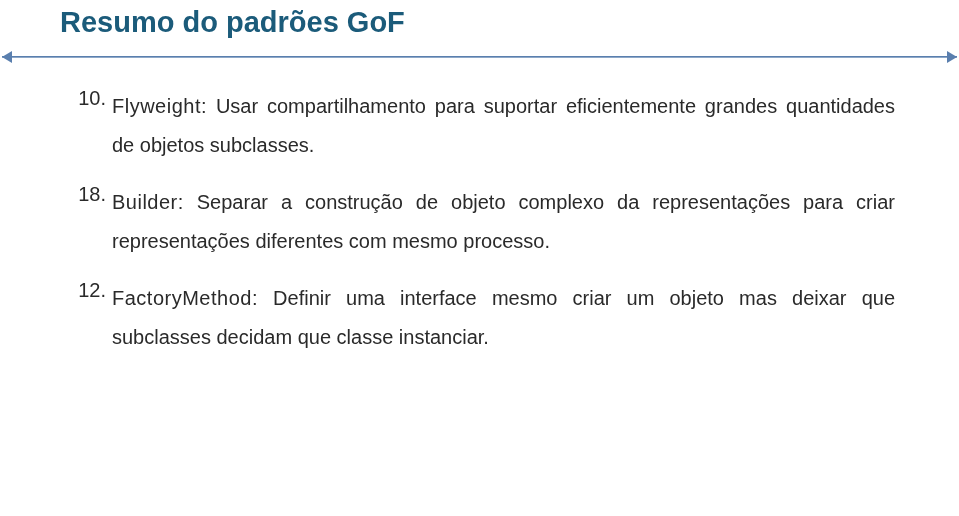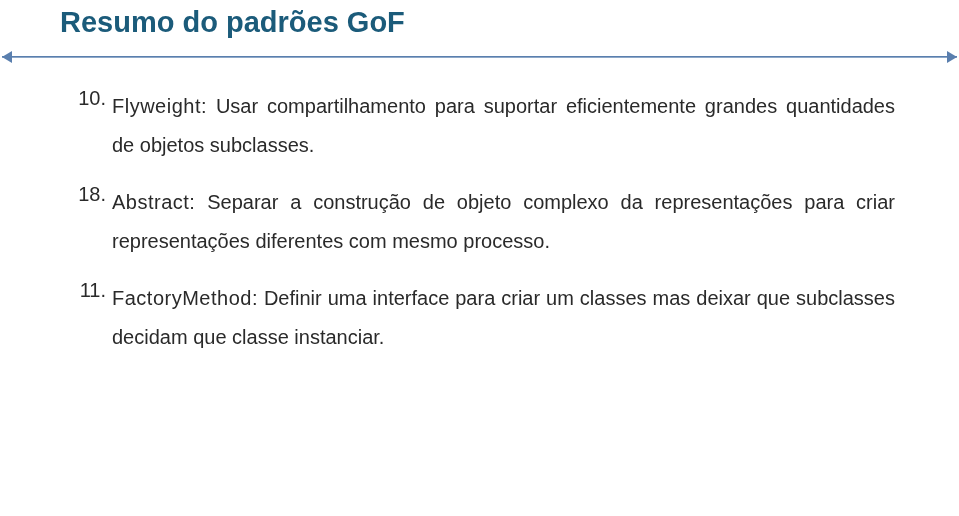--- a/index.html
+++ b/index.html
@@ -27,20 +27,20 @@
     <div class="cap left"></div>
     <div class="cap right"></div>
   </div>
   <ol class="list">
     <li>
       <span class="num">10.</span>
       <span class="txt"><span class="lead">Flyweight:</span><span> Usar compartilhamento para suportar eficientemente grandes quantidades de objetos subclasses.</span></span>
     </li>
     <li>
       <span class="num">18.</span>
-      <span class="txt"><span class="lead">Abstract:</span><span> Separar a construção de objeto complexo da representações para criar representações diferentes com mesmo processo.</span></span>
+      <span class="txt"><span class="lead">Builder:</span><span> Separar a construção de objeto complexo da representações para criar representações diferentes com mesmo processo.</span></span>
     </li>
     <li>
-      <span class="num">11.</span>
-      <span class="txt"><span class="lead">FactoryMethod:</span><span> Definir uma interface para criar um classes mas deixar que subclasses decidam que classe instanciar.</span></span>
+      <span class="num">12.</span>
+      <span class="txt"><span class="lead">FactoryMethod:</span><span> Definir uma interface mesmo criar um objeto mas deixar que subclasses decidam que classe instanciar.</span></span>
     </li>
   </ol>
 </div>
 
 </body></html>

